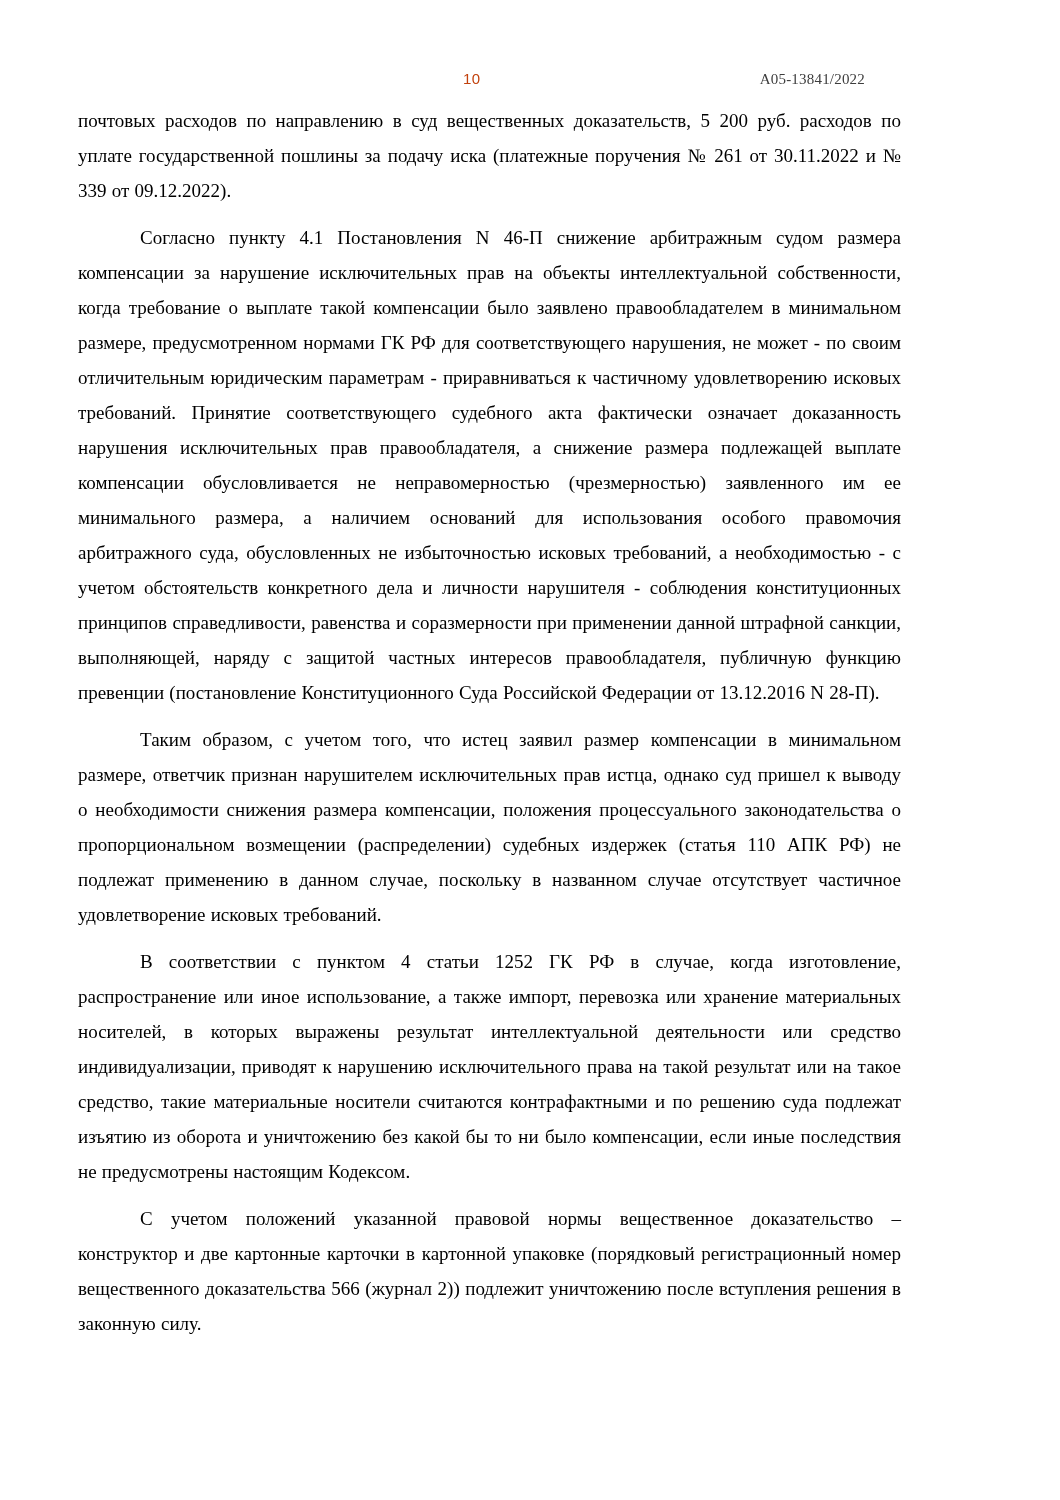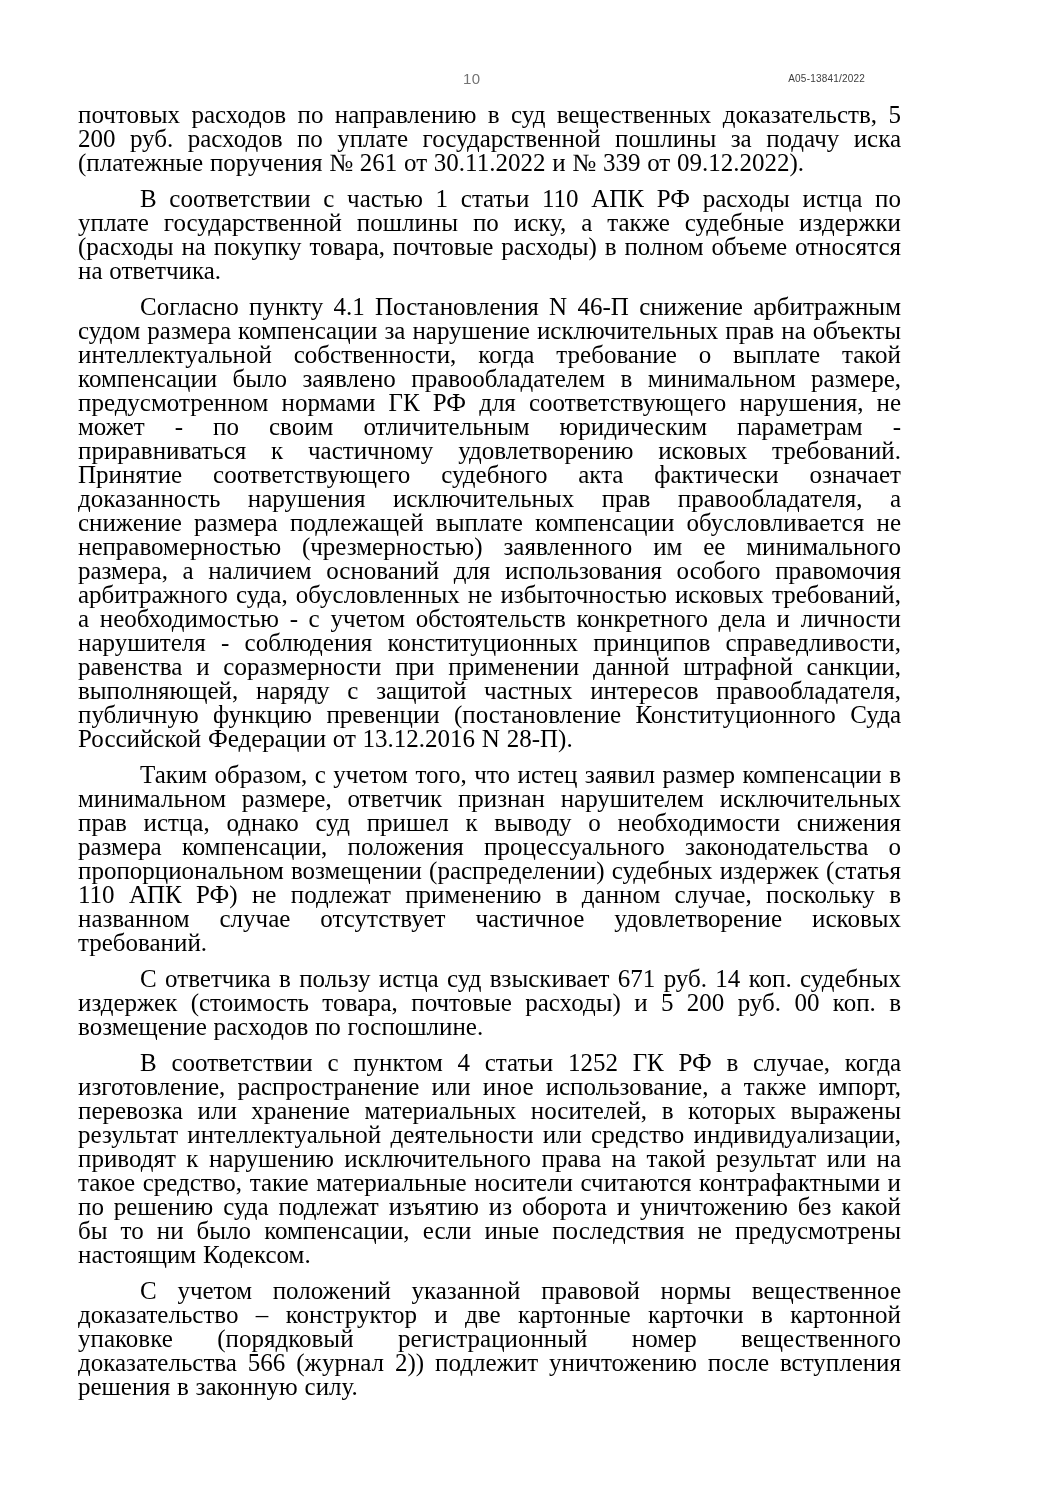--- a/index.html
+++ b/index.html
@@ -15,40 +15,40 @@
     overflow: hidden;
     font-family: "Liberation Serif", serif;
   }
   .header-pagenum {
     position: absolute;
     top: 70px;
     left: 463px;
     font-family: "Liberation Sans", sans-serif;
     font-size: 15px;
     line-height: 18px;
-    color: #737373;
+    color: #c2410c;
     letter-spacing: 0.3px;
   }
   .header-casenum {
     position: absolute;
     top: 70px;
     right: 195px;
-    font-family: Liberation Sans, sans-serif;
-    font-size: 10px;
+    font-family: Liberation Serif, serif;
+    font-size: 15px;
     line-height: 18px;
     color: #3d3d3d;
     letter-spacing: 0.2px;
   }
   .doc-body {
     position: absolute;
     top: 103px;
     left: 78px;
     width: 823px;
-    font-size: 25px;
-    line-height: 24px;
+    font-size: 19px;
+    line-height: 35px;
     color: #000000;
     text-align: justify;
   }
   .para {
     margin: 0 0 12px 0;
     text-indent: 62px;
     word-spacing: 0.5px;
   }
   .para.no-indent {
     text-indent: 0;
@@ -58,21 +58,19 @@
 <body>
 
 <div class="page">
 
   <span class="header-pagenum">10</span>
 
   <span class="header-casenum">А05-13841/2022</span>
 
   <div class="doc-body">
     <p class="para no-indent">почтовых расходов по направлению в суд вещественных доказательств, 5 200 руб. расходов по уплате государственной пошлины за подачу иска (платежные поручения № 261 от 30.11.2022 и № 339 от 09.12.2022).</p>
-    <p class="para">В соответствии с частью 1 статьи 110 АПК РФ расходы истца по уплате государственной пошлины по иску, а также судебные издержки (расходы на покупку товара, почтовые расходы) в полном объеме относятся на ответчика.</p>
     <p class="para">Согласно пункту 4.1 Постановления N 46-П снижение арбитражным судом размера компенсации за нарушение исключительных прав на объекты интеллектуальной собственности, когда требование о выплате такой компенсации было заявлено правообладателем в минимальном размере, предусмотренном нормами ГК РФ для соответствующего нарушения, не может - по своим отличительным юридическим параметрам - приравниваться к частичному удовлетворению исковых требований. Принятие соответствующего судебного акта фактически означает доказанность нарушения исключительных прав правообладателя, а снижение размера подлежащей выплате компенсации обусловливается не неправомерностью (чрезмерностью) заявленного им ее минимального размера, а наличием оснований для использования особого правомочия арбитражного суда, обусловленных не избыточностью исковых требований, а необходимостью - с учетом обстоятельств конкретного дела и личности нарушителя - соблюдения конституционных принципов справедливости, равенства и соразмерности при применении данной штрафной санкции, выполняющей, наряду с защитой частных интересов правообладателя, публичную функцию превенции (постановление Конституционного Суда Российской Федерации от 13.12.2016 N 28-П).</p>
     <p class="para">Таким образом, с учетом того, что истец заявил размер компенсации в минимальном размере, ответчик признан нарушителем исключительных прав истца, однако суд пришел к выводу о необходимости снижения размера компенсации, положения процессуального законодательства о пропорциональном возмещении (распределении) судебных издержек (статья 110 АПК РФ) не подлежат применению в данном случае, поскольку в названном случае отсутствует частичное удовлетворение исковых требований.</p>
-    <p class="para">С ответчика в пользу истца суд взыскивает 671 руб. 14 коп. судебных издержек (стоимость товара, почтовые расходы) и 5 200 руб. 00 коп. в возмещение расходов по госпошлине.</p>
     <p class="para">В соответствии с пунктом 4 статьи 1252 ГК РФ в случае, когда изготовление, распространение или иное использование, а также импорт, перевозка или хранение материальных носителей, в которых выражены результат интеллектуальной деятельности или средство индивидуализации, приводят к нарушению исключительного права на такой результат или на такое средство, такие материальные носители считаются контрафактными и по решению суда подлежат изъятию из оборота и уничтожению без какой бы то ни было компенсации, если иные последствия не предусмотрены настоящим Кодексом.</p>
     <p class="para">С учетом положений указанной правовой нормы вещественное доказательство – конструктор и две картонные карточки в картонной упаковке (порядковый регистрационный номер вещественного доказательства 566 (журнал 2)) подлежит уничтожению после вступления решения в законную силу.</p>
   </div>
 
 </div>
 
 </body></html>

